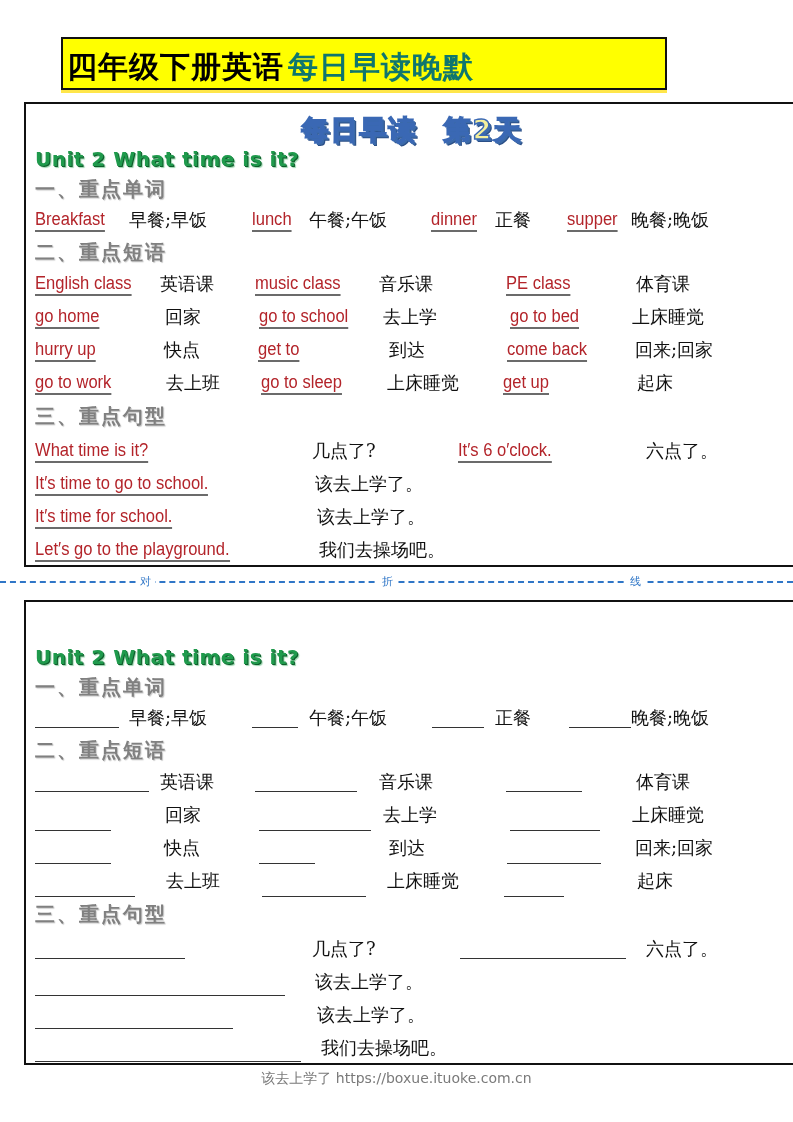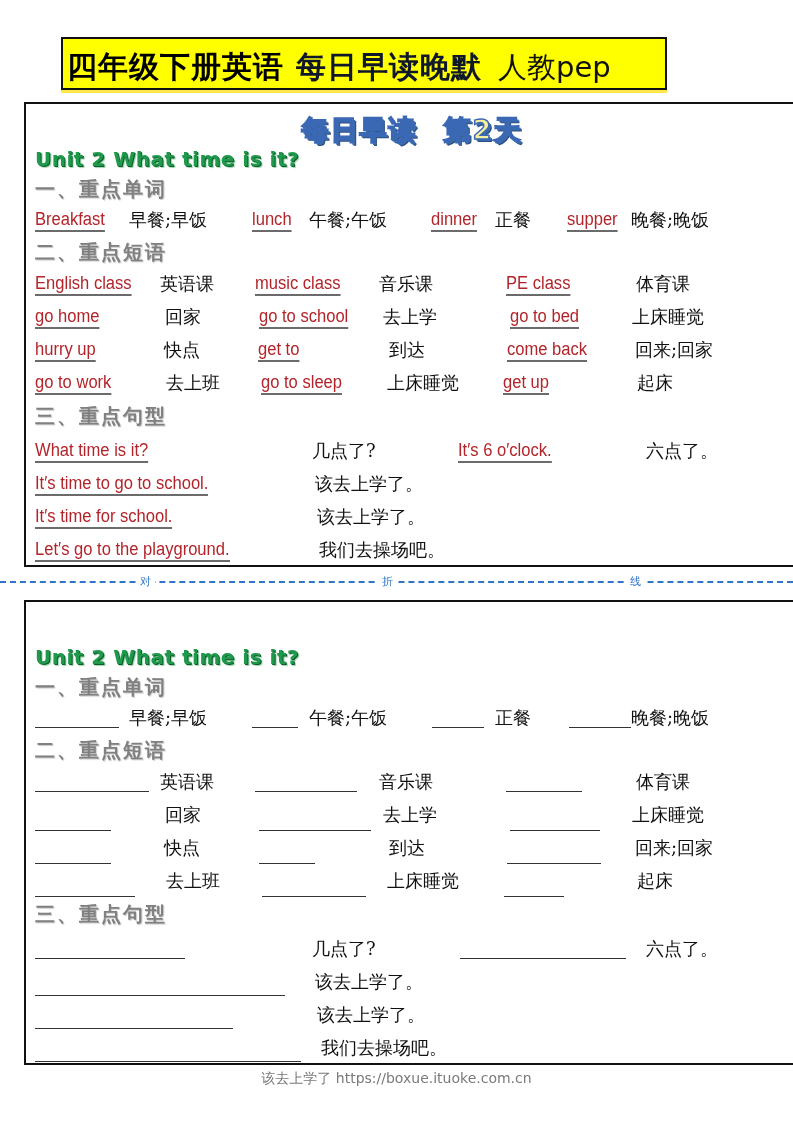--- a/index.html
+++ b/index.html
@@ -7,21 +7,21 @@
   body { position: relative; font-family: "DejaVu Serif", serif; color: #111; }
 
   .title-banner {
     position: absolute; left: 61px; top: 37px; width: 606px; height: 53px;
     background: #ffff00; border: 2px solid #111;
     box-shadow: 0 3px 0 #ffe64a;
     display: flex; align-items: flex-end; padding-left: 4px;
     font-family: "DejaVu Sans", sans-serif; font-weight: bold; font-size: 30px; white-space: nowrap;
   }
   .title-banner .t1 { color: #000; letter-spacing: 1px; }
-  .title-banner .t2 { color: #0f172a; margin-left: 12px; letter-spacing: 1px; }
+  .title-banner .t2 { color: #0f766e; margin-left: 4px; letter-spacing: 1px; }
   .title-banner .t3 { color: #111; font-weight: normal; margin-left: 16px; font-size: 29px; }
 
   .card {
     position: absolute; left: 24px; width: 776px; border: 2px solid #111; background: #fff;
   }
   .card.morning { top: 102px; height: 465px; }
   .card.evening { top: 600px; height: 465px; }
 
   .card-head {
     position: absolute; top: 8px; left: 0; width: 100%; text-align: center;
@@ -67,21 +67,20 @@
     position: absolute; top: 1070px; left: 0; width: 793px; text-align: center;
     font-family: "DejaVu Sans", sans-serif; font-size: 14px; color: #7a7a7a;
   }
 </style>
 </head>
 <body>
 
 <div class="title-banner">
   <span class="t1">四年级下册英语</span>
   <span class="t2">每日早读晚默</span>
-  <span class="t3">人教pep</span>
 </div>
 
 <div class="card morning">
   <div class="card-head">
     <span>每日早读</span><i class="gap"></i><span>第2天</span>
   </div>
   <div class="unit-title">Unit 2 What time is it?</div>
 
   <div class="sec-title" style="top:72px">一、重点单词</div>
   <div class="row" style="top:104px">

